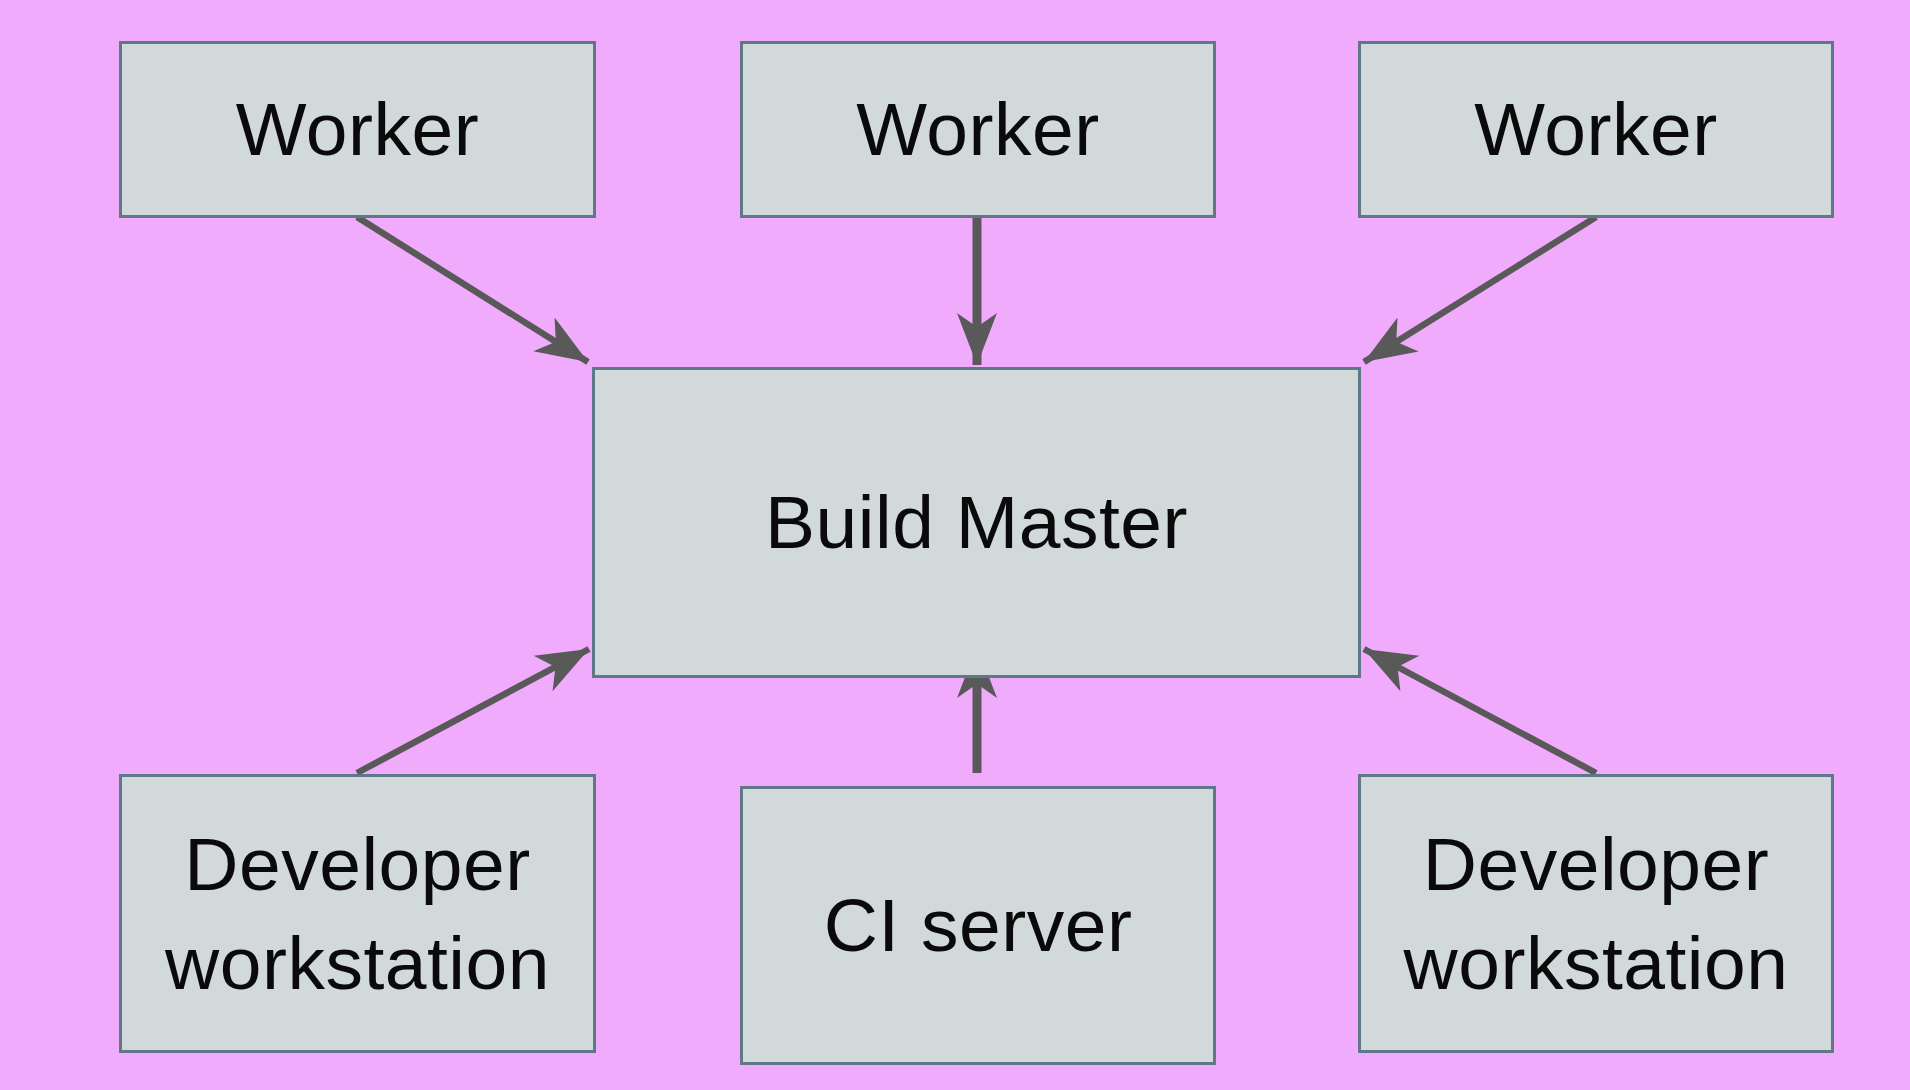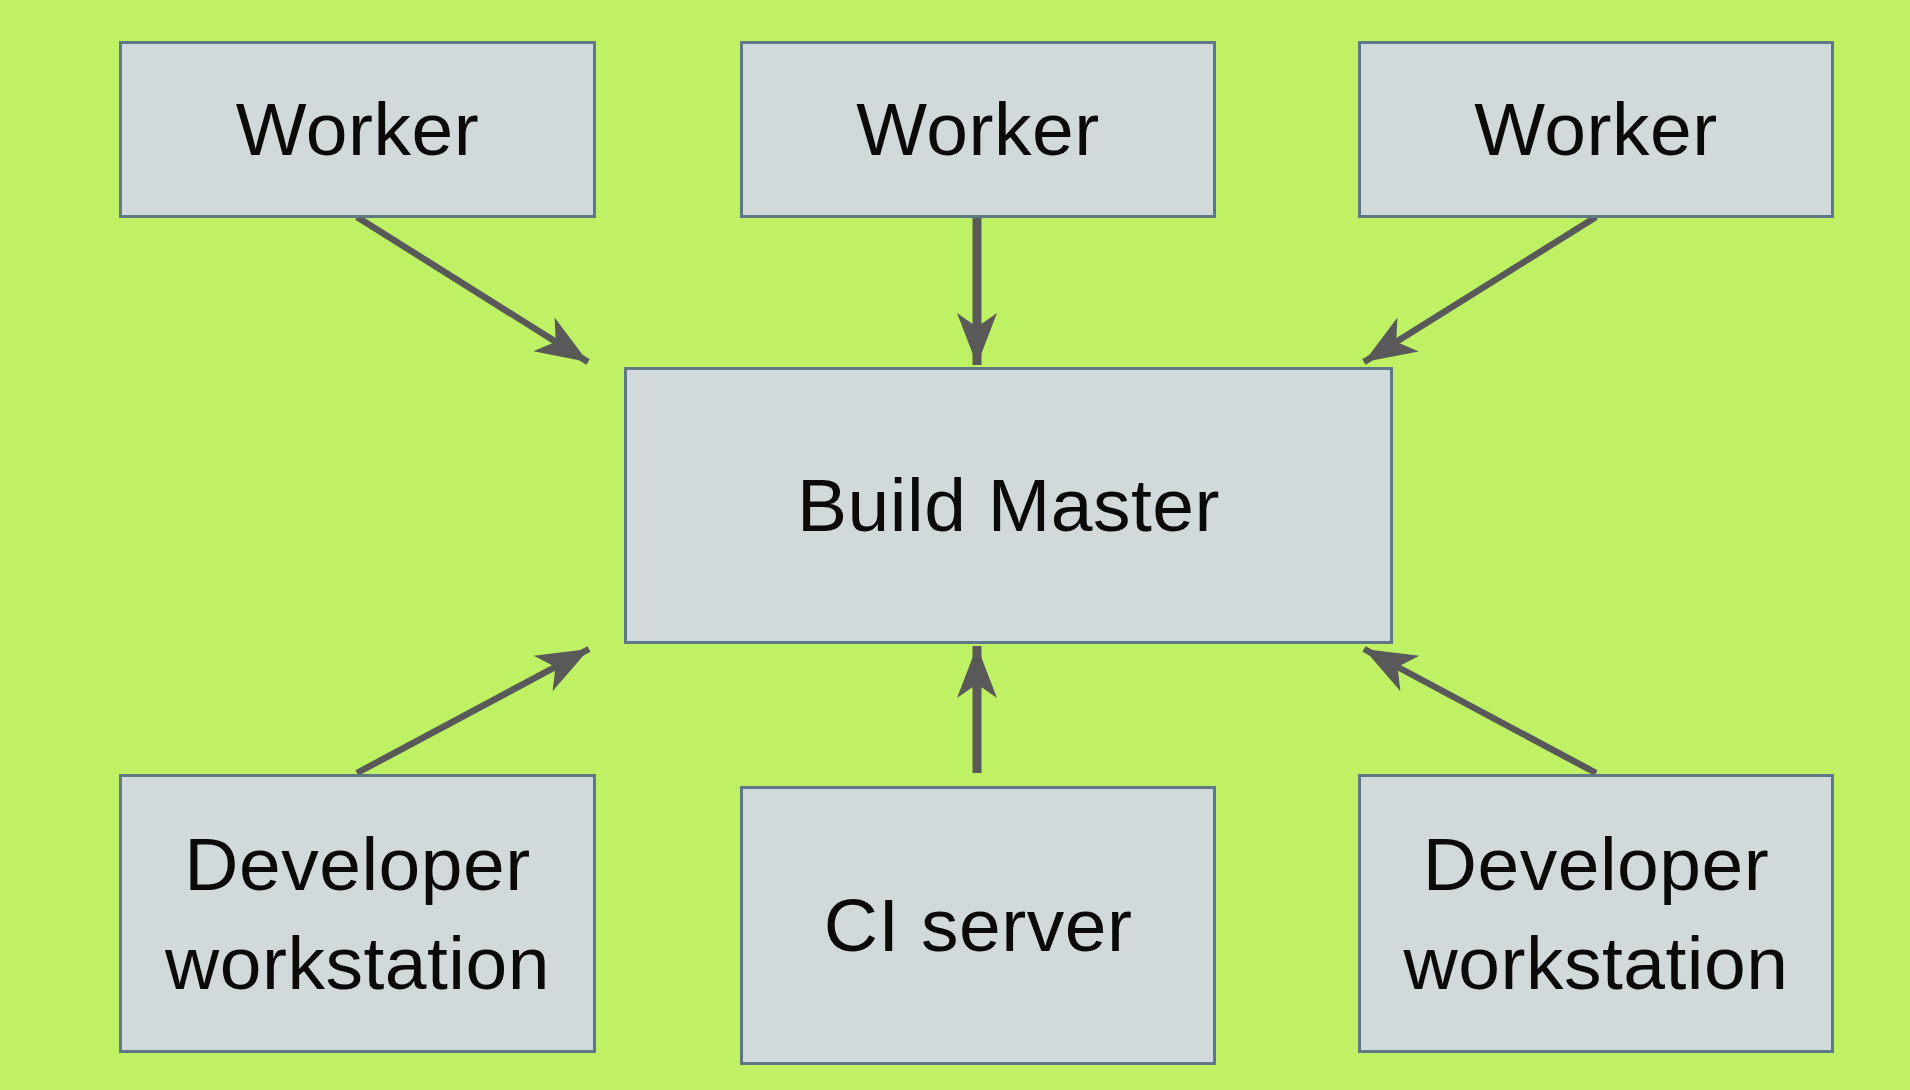--- a/index.html
+++ b/index.html
@@ -4,21 +4,21 @@
 <style>
   html, body {
     margin: 0;
     padding: 0;
     background: #ffffff;
   }
   #canvas {
     position: relative;
     width: 1910px;
     height: 1090px;
-    background: #bef264;
+    background: #f0abfc;
     overflow: hidden;
     font-family: "Liberation Sans", "DejaVu Sans", sans-serif;
   }
   .node {
     position: absolute;
     box-sizing: border-box;
     background: #d1d9db;
     border: 3px solid #5f7888;
     display: flex;
     align-items: center;
@@ -28,21 +28,21 @@
     line-height: 1.32;
     color: #0a0a0a;
     letter-spacing: 0.5px;
     padding: 0 10px;
   }
   
   #node-worker-1 { left: 119px; top: 41px;  width: 477px; height: 177px; }
   #node-worker-2 { left: 740px; top: 41px;  width: 476px; height: 177px; }
   #node-worker-3 { left: 1358px; top: 41px; width: 476px; height: 177px; }
   
-  #node-build-master { left: 592px; top: 367px; width: 769px; height: 277px; margin-left: 32px; }
+  #node-build-master { left: 592px; top: 367px; width: 769px; height: 311px; }
   
   #node-dev-left  { left: 119px; top: 774px;  width: 477px; height: 279px; }
   #node-ci-server { left: 740px; top: 774px;  width: 476px; height: 279px; margin-top: 12px; }
   #node-dev-right { left: 1358px; top: 774px; width: 476px; height: 279px; }
 
   #edge-layer {
     position: absolute;
     left: 0; top: 0;
     width: 1910px;
     height: 1090px;

